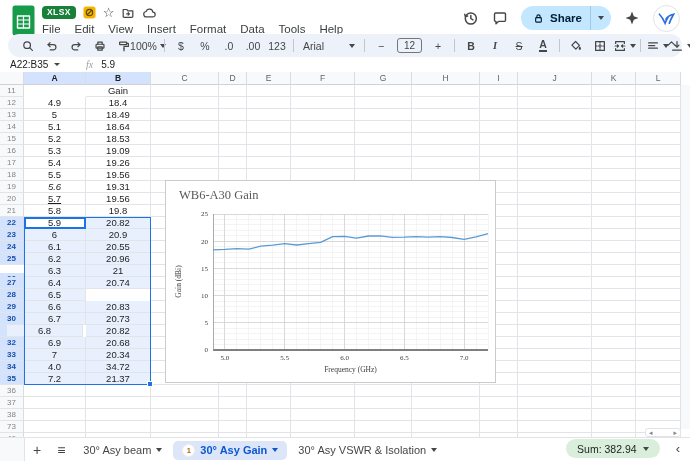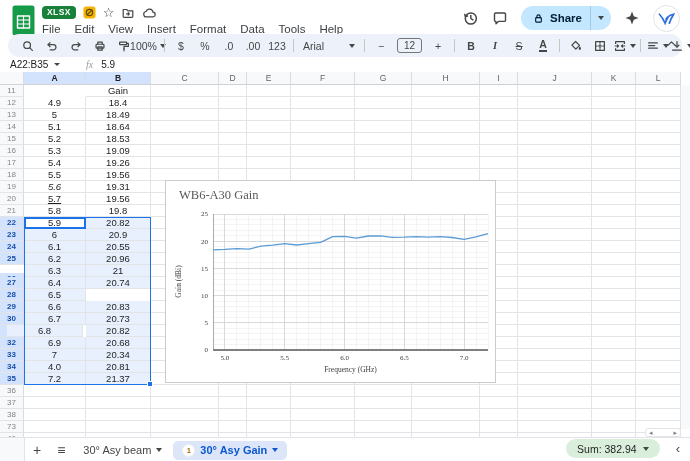--- a/index.html
+++ b/index.html
@@ -622,21 +622,21 @@
         <div class="cell" style="left: 247px; top: 264px; width: 44px; height: 12px;"></div>
         <div class="cell" style="left: 291px; top: 264px; width: 64px; height: 12px;"></div>
         <div class="cell" style="left: 355px; top: 264px; width: 57px; height: 12px;"></div>
         <div class="cell" style="left: 412px; top: 264px; width: 68px; height: 12px;"></div>
         <div class="cell" style="left: 480px; top: 264px; width: 38px; height: 12px;"></div>
         <div class="cell" style="left: 518px; top: 264px; width: 74px; height: 12px;"></div>
         <div class="cell" style="left: 592px; top: 264px; width: 44px; height: 12px;"></div>
         <div class="cell" style="left: 636px; top: 264px; width: 45px; height: 12px;"></div>
         <div class="rowhead selhead" style="left: 0px; top: 276px; width: 24px; height: 12px;">34</div>
         <div class="cell sel" style="left: 24px; top: 276px; width: 62px; height: 12px;">4.0</div>
-        <div class="cell sel" style="left: 86px; top: 276px; width: 65px; height: 12px;">20.81</div>
+        <div class="cell sel" style="left: 86px; top: 276px; width: 65px; height: 12px;">34.72</div>
         <div class="cell" style="left: 151px; top: 276px; width: 68px; height: 12px;"></div>
         <div class="cell" style="left: 219px; top: 276px; width: 28px; height: 12px;"></div>
         <div class="cell" style="left: 247px; top: 276px; width: 44px; height: 12px;"></div>
         <div class="cell" style="left: 291px; top: 276px; width: 64px; height: 12px;"></div>
         <div class="cell" style="left: 355px; top: 276px; width: 57px; height: 12px;"></div>
         <div class="cell" style="left: 412px; top: 276px; width: 68px; height: 12px;"></div>
         <div class="cell" style="left: 480px; top: 276px; width: 38px; height: 12px;"></div>
         <div class="cell" style="left: 518px; top: 276px; width: 74px; height: 12px;"></div>
         <div class="cell" style="left: 592px; top: 276px; width: 44px; height: 12px;"></div>
         <div class="cell" style="left: 636px; top: 276px; width: 45px; height: 12px;"></div>
@@ -821,20 +821,24 @@
     <span class="sheetbar-btn">≡</span>
     <div class="tab">
       <span>30° Asy beam</span>
       <span class="caret"></span>
     </div>
     <div class="tab active">
       <span class="tab-badge">1</span>
       <span>30° Asy Gain</span>
       <span class="caret"></span>
     </div>
+    <div class="tab">
+      <span>30° Asy VSWR &amp; Isolation</span>
+      <span class="caret"></span>
+    </div>
   </div>
   <div id="status-group">
     <div id="sum-pill">
       <span>Sum: 382.94</span>
       <span class="caret"></span>
     </div>
     <span id="explore-chevron">‹</span>
   </div>
 
 </div>

